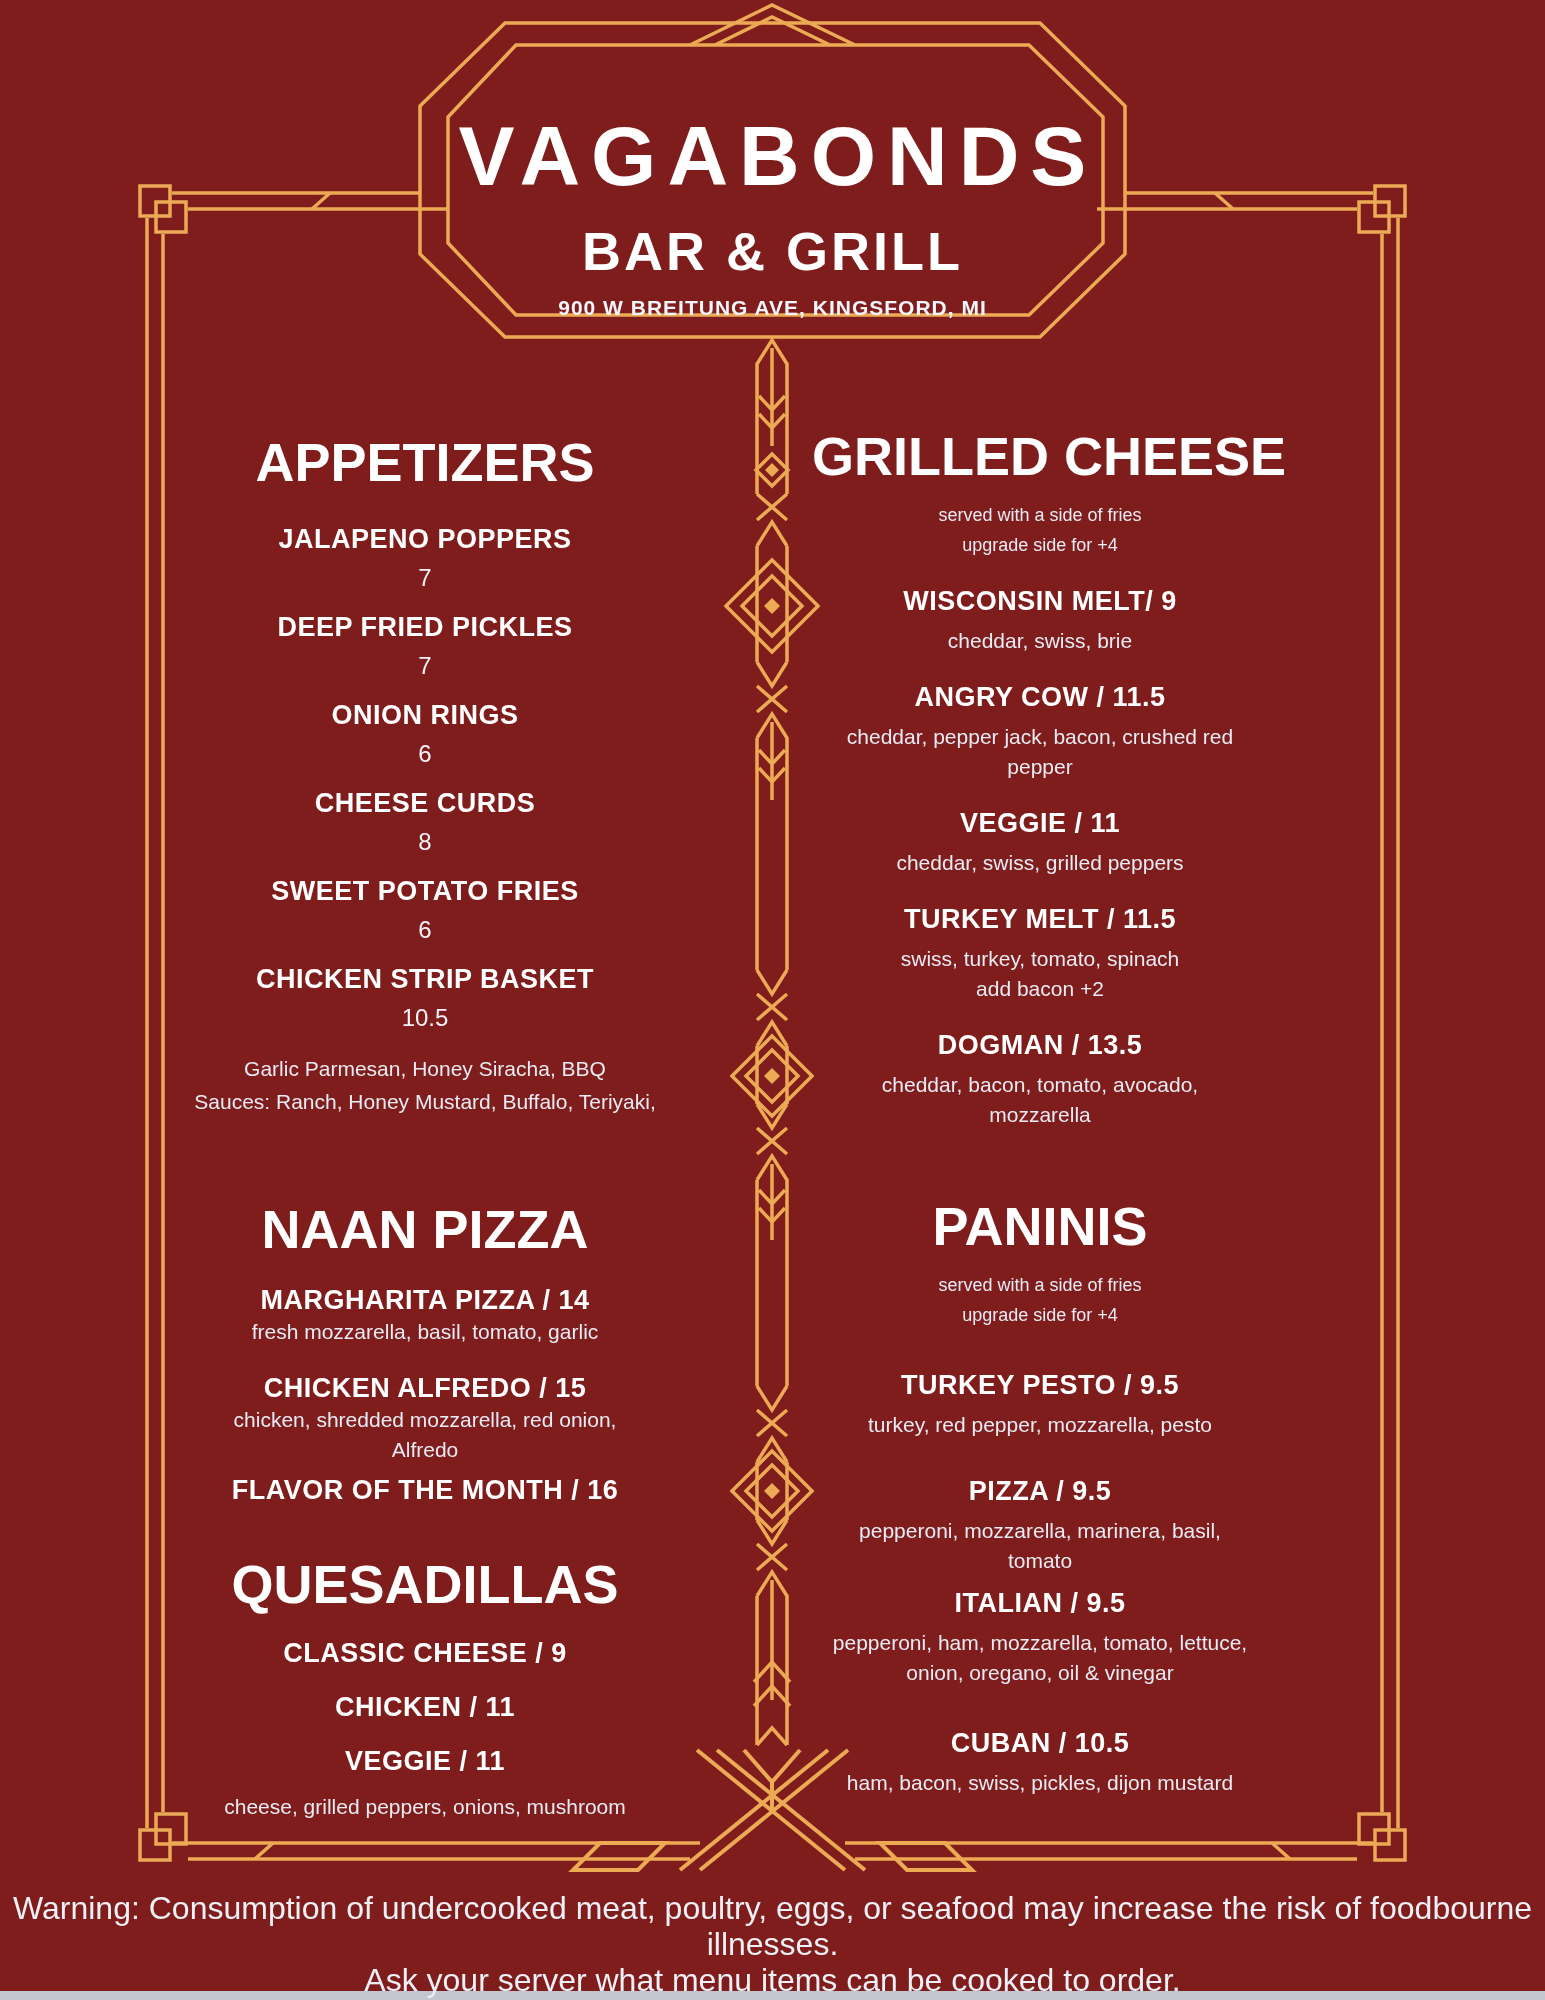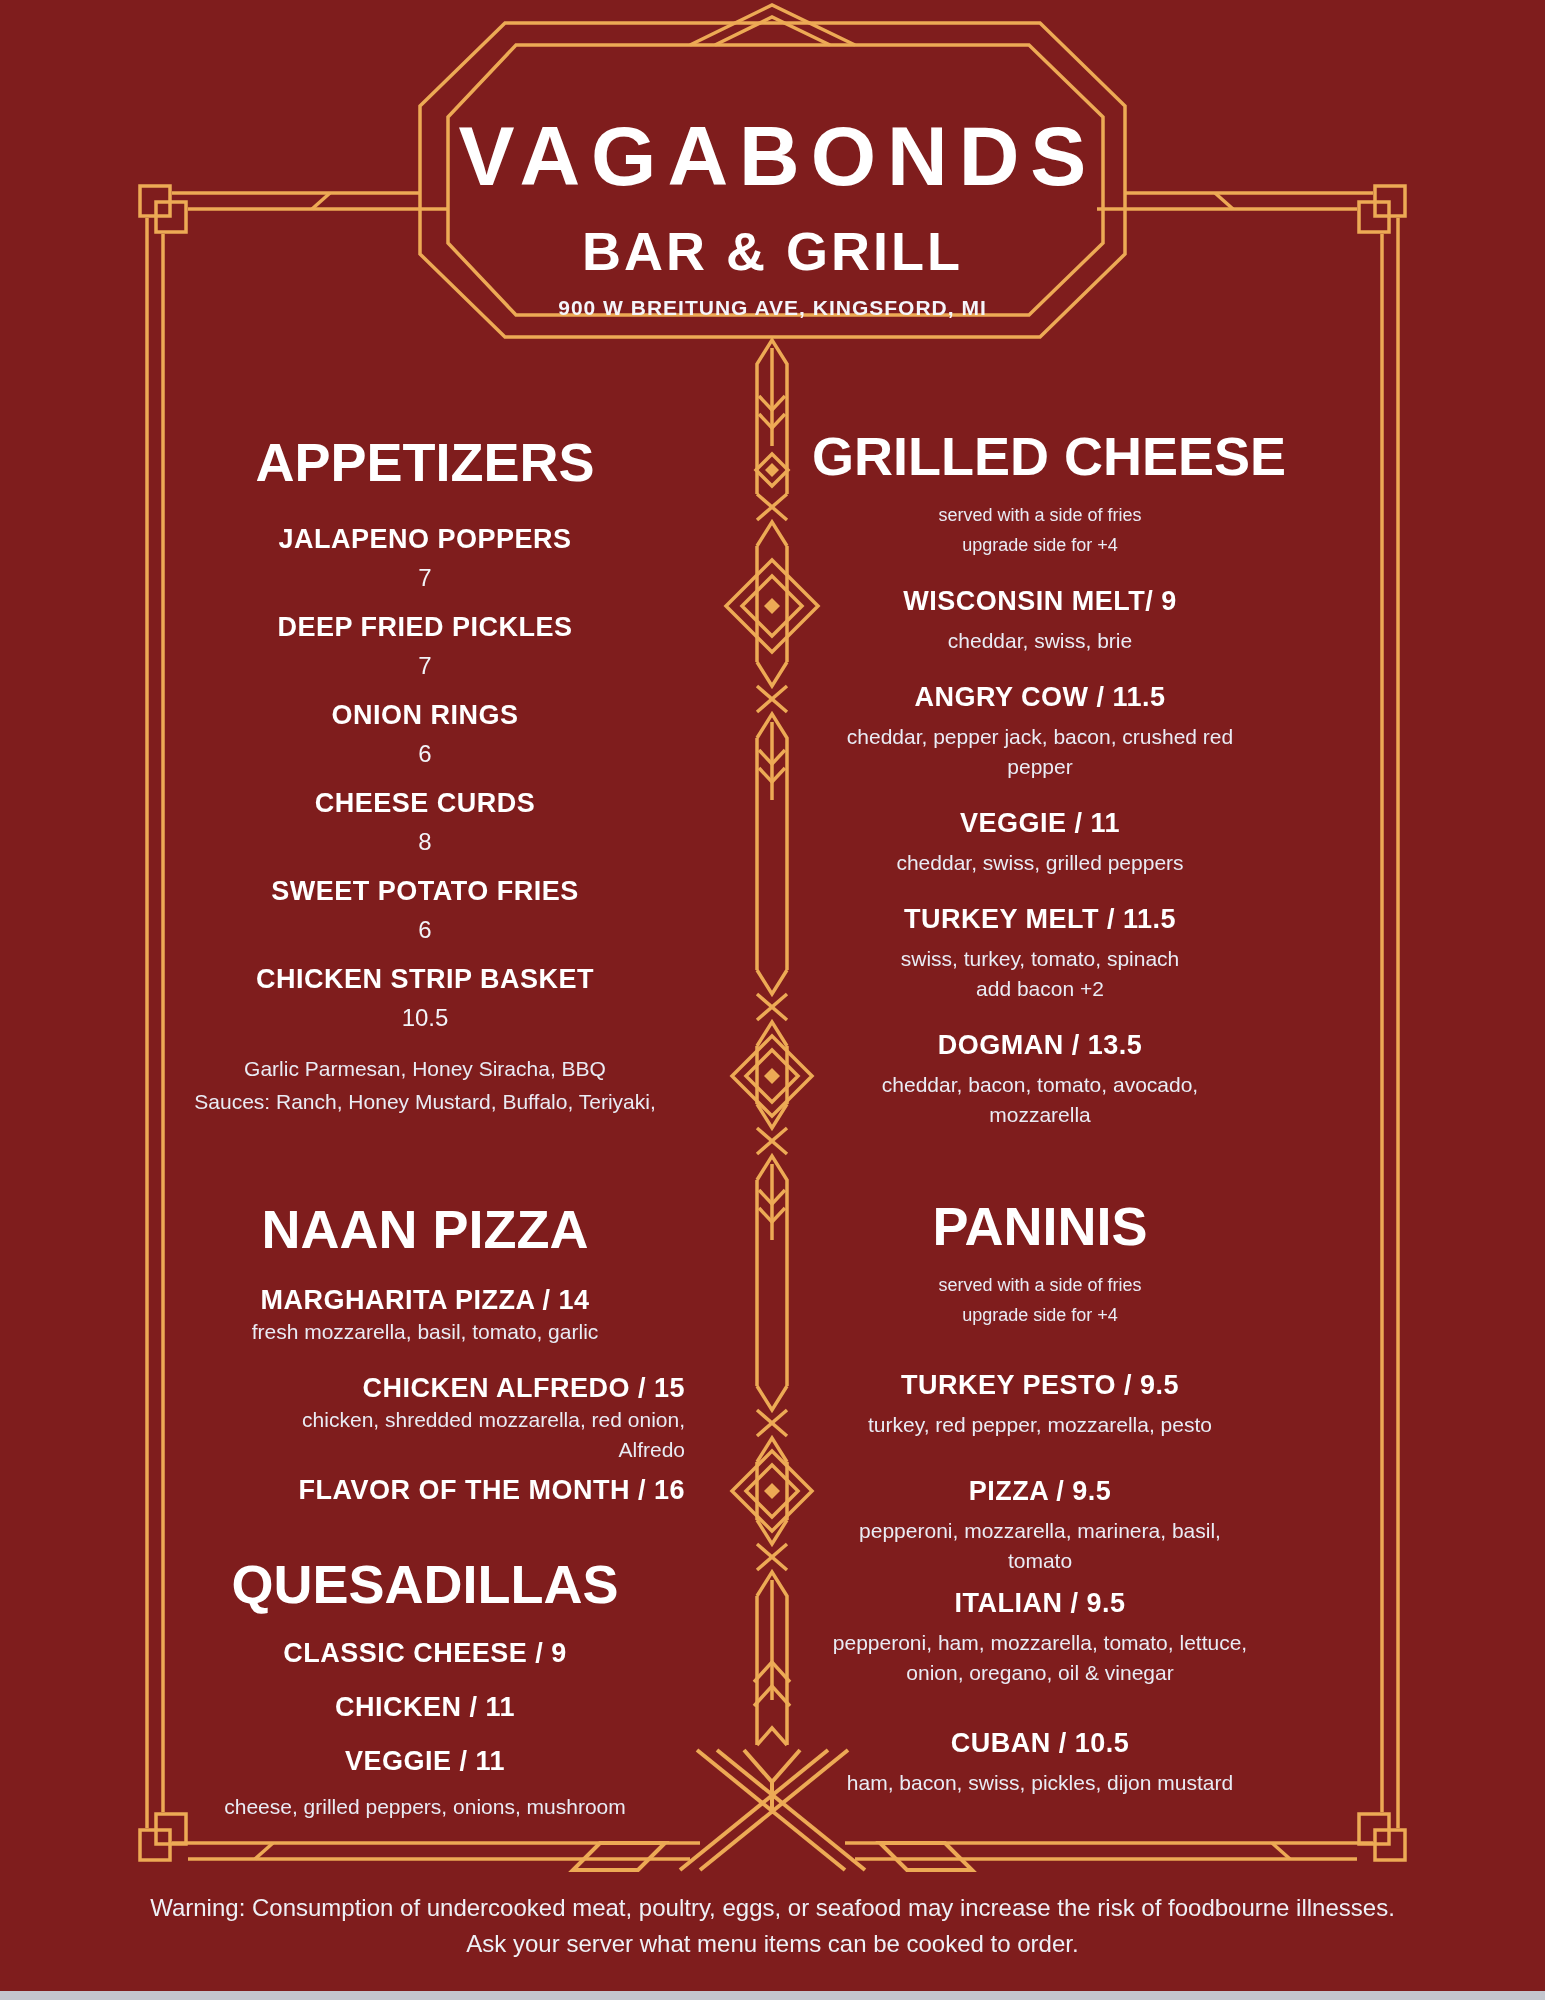--- a/index.html
+++ b/index.html
@@ -38,38 +38,38 @@
   .sauces { margin-top:14px; }
   .item-desc { font-size:21px; line-height:30px; font-weight:400; color:#e9ebf4; }
   .sauces .item-desc { line-height:33px; }
 
   .item-line { font-size:27px; line-height:34px; font-weight:700; letter-spacing:.5px; white-space:nowrap; }
   .r-item { margin-top:24px; }
   .r-item .item-desc.first { margin-top:8px; }
 
   #sec-naan .sec-title { margin-bottom:22px; }
   .n-item { margin-top:0; }
-  .n-item + .n-item { margin-top:24px;text-align:right; }
+  .n-item + .n-item { margin-top:24px; }
   .n-item.tight + .n-item { margin-top:8px; }
 
   #sec-quesadillas .sec-title { margin-bottom:20px; }
   .q-item { margin-top:0; }
   .q-item + .q-item { margin-top:20px; }
   .q-item .item-desc { margin-top:14px; }
 
   #sec-grilled .sub-note.last, #sec-paninis .sub-note.last { margin-bottom:0; }
   #sec-grilled .r-item:first-of-type { margin-top:23px; }
 
   #sec-paninis .r-item.gap-lg { margin-top:38px; }
   #sec-paninis .r-item.gap-md { margin-top:34px; }
   #sec-paninis .r-item.gap-sm { margin-top:10px; }
 
   
   .footer { position:absolute; left:0; top:1890px; width:1545px; text-align:center; color:#eef0f6; }
-  .footer-line { font-size:24px; line-height:36px; font-weight:400; }
+  .footer-line { font-size:32px; line-height:36px; font-weight:400; }
 </style>
 </head>
 <body>
 
 <div class="page">
 
   <svg class="deco" viewBox="0 0 1545 2000" aria-hidden="true">
     <g fill="none" stroke="#edaa55" stroke-width="3.5">
 
       <rect x="140" y="186" width="30" height="30"></rect>

